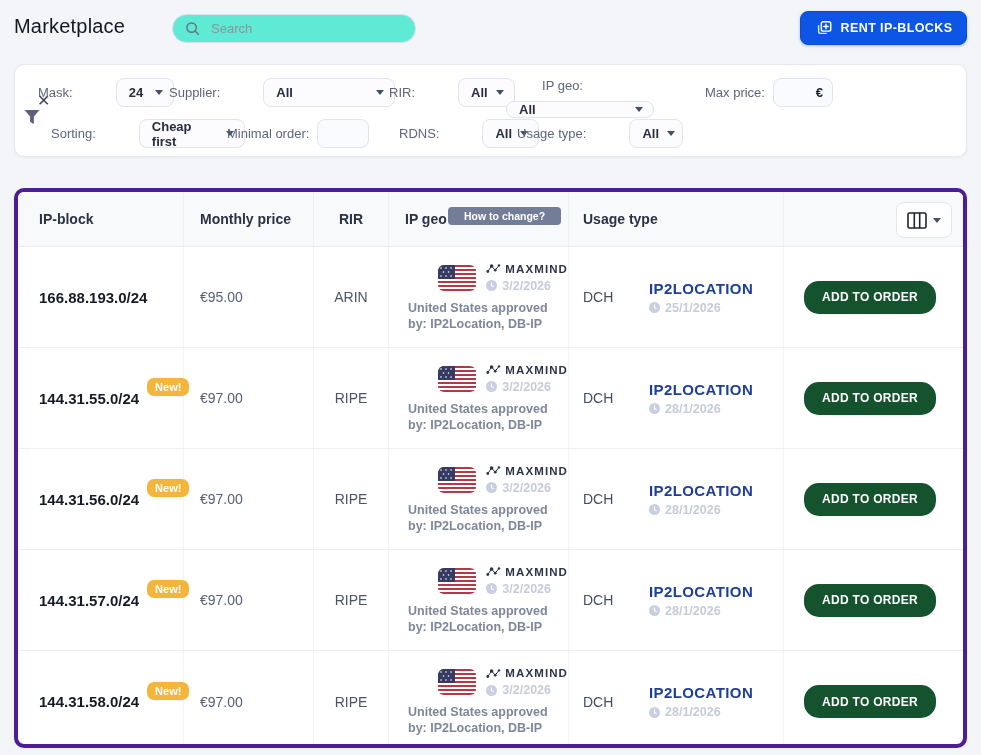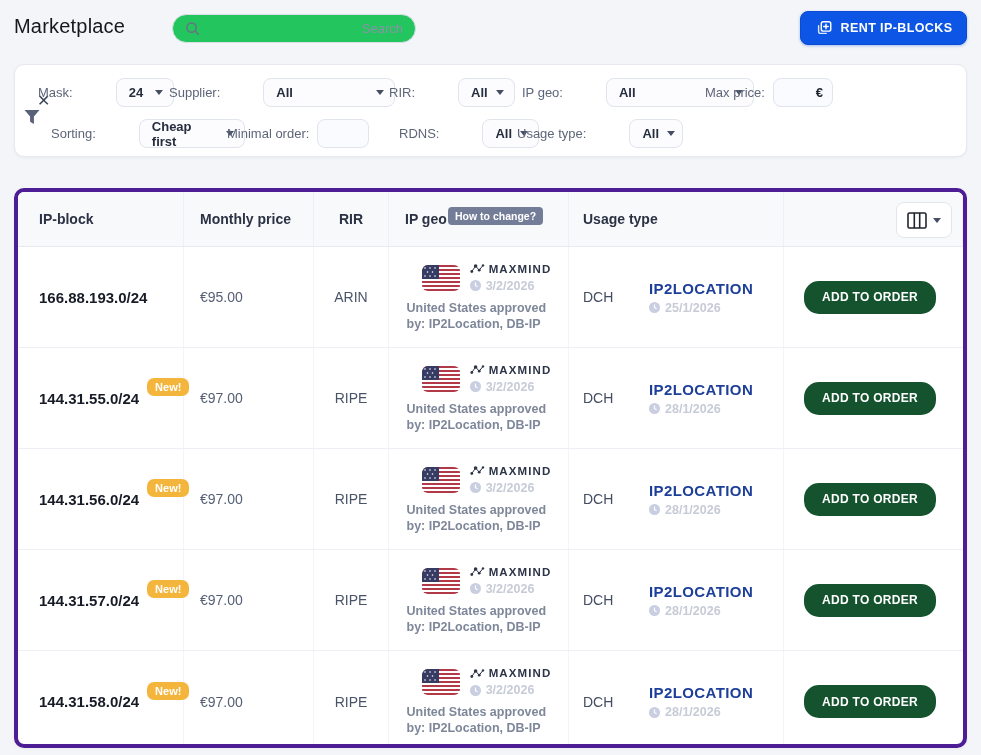--- a/index.html
+++ b/index.html
@@ -14,23 +14,23 @@
   
   .page-title {
     position:absolute; left:14px; top:15px;
     font-size:20px; font-weight:400; color:#14171e; letter-spacing:.2px;
   }
   .search-wrap { position:absolute; left:172px; top:14px; width:244px; height:29px; }
   .search-wrap svg { position:absolute; left:13px; top:7px; }
   .search-input {
     width:100%; height:100%;
     border:1px solid #dcdfe8; border-radius:15px;
-    background:#22c55e; padding:0 12px 0 38px;
+    background:#5eead4; padding:0 12px 0 38px;
     font-family:"Liberation Sans", sans-serif;
-    font-size:13px; color:#3c4456; outline:none;text-align:right;
+    font-size:13px; color:#3c4456; outline:none;
   }
   .search-input::placeholder { color:#8b93a6; }
   .rent-btn {
     position:absolute; left:800px; top:11px; width:167px; height:34px;
     background:#0d55e5; border:1px solid #0b4cd2; border-radius:8px;
     color:#fff; font-size:12.5px; font-weight:700; letter-spacing:.4px;
     display:flex; align-items:center; justify-content:center; gap:8px;
     cursor:pointer; box-shadow:0 1px 3px rgba(13,85,229,.35);
     font-family:"Liberation Sans", sans-serif;
   }
@@ -78,21 +78,21 @@
   }
   .th:last-child { border-right:none; }
   .th-ip { padding-left:21px; }
   .th-price { padding-left:16px; }
   .th-rir { justify-content:center; }
   .th-geo { padding-left:16px; }
   .th-usage { padding-left:14px; }
   .howto-badge {
     position:absolute; left:430px; top:15px;
     background:#747d98; color:#fff; font-size:10.5px; font-weight:600;
-    padding:3px 7px; border-radius:4px; cursor:pointer; white-space:nowrap;
+    padding:3px 16px; border-radius:4px; cursor:pointer; white-space:nowrap;
   }
   .cols-btn {
     position:absolute; right:11px; top:10px; width:56px; height:36px;
     background:#fff; border:1px solid #e3e6ec; border-radius:8px;
     display:flex; align-items:center; justify-content:center; gap:6px; cursor:pointer;
   }
   .row {
     display:grid; grid-template-columns:166px 130px 75px 180px 215px 1fr;
     height:101px; border-bottom:1px solid #edeff4;
   }
@@ -100,21 +100,21 @@
   .td { display:flex; align-items:center; border-right:1px solid #f3f4f8; }
   .td:last-child { border-right:none; }
   .td-ip { padding-left:21px; font-size:15px; font-weight:600; color:#171b26; white-space:nowrap; }
   .new-badge {
     display:inline-block; background:#f4b53c; color:#fff;
     font-size:11px; font-weight:700; padding:3px 8px; border-radius:7px;
     margin-left:8px; transform:translateY(-11px);
   }
   .td-price { padding-left:16px; font-size:14px; color:#545e74; }
   .td-rir { justify-content:center; font-size:14px; color:#4a5468; }
-  .td-geo { flex-direction:column; align-items:center; justify-content:center; padding-left:16px; }
+  .td-geo { flex-direction:column; align-items:flex-end; justify-content:center; padding-left:16px; }
   .geo-top { display:flex; gap:10px; align-items:center; }
   .flag {
     width:38px; height:26px; border-radius:6px; overflow:hidden; flex:0 0 auto;
     display:block; box-shadow:0 0 0 1px rgba(0,0,0,.04) inset;
   }
   .geo-meta { display:flex; flex-direction:column; gap:4px; }
   .brand-maxmind {
     display:flex; align-items:center; gap:4px;
     font-size:11.5px; font-weight:800; letter-spacing:1.1px; color:#2c3448;
   }
@@ -173,21 +173,21 @@
       <span class="caret"></span>
     </div>
   </div>
   <div class="fgroup" style="left:374px; top:13px;">
     <span class="flabel">RIR:</span>
     <div class="fselect" style="width:57px;">
       <span>All</span>
       <span class="caret"></span>
     </div>
   </div>
-  <div class="fgroup" style="left:507px; top:13px;">
+  <div class="fgroup" style="left:456px; top:13px;flex-direction:column;">
     <span class="flabel">IP geo:</span>
     <div class="fselect" style="width:148px;">
       <span>All</span>
       <span class="caret"></span>
     </div>
   </div>
   <div class="fgroup" style="left:690px; top:13px;">
     <span class="flabel">Max price:</span>
     <div class="finput" style="width:60px;">
       <span></span>

